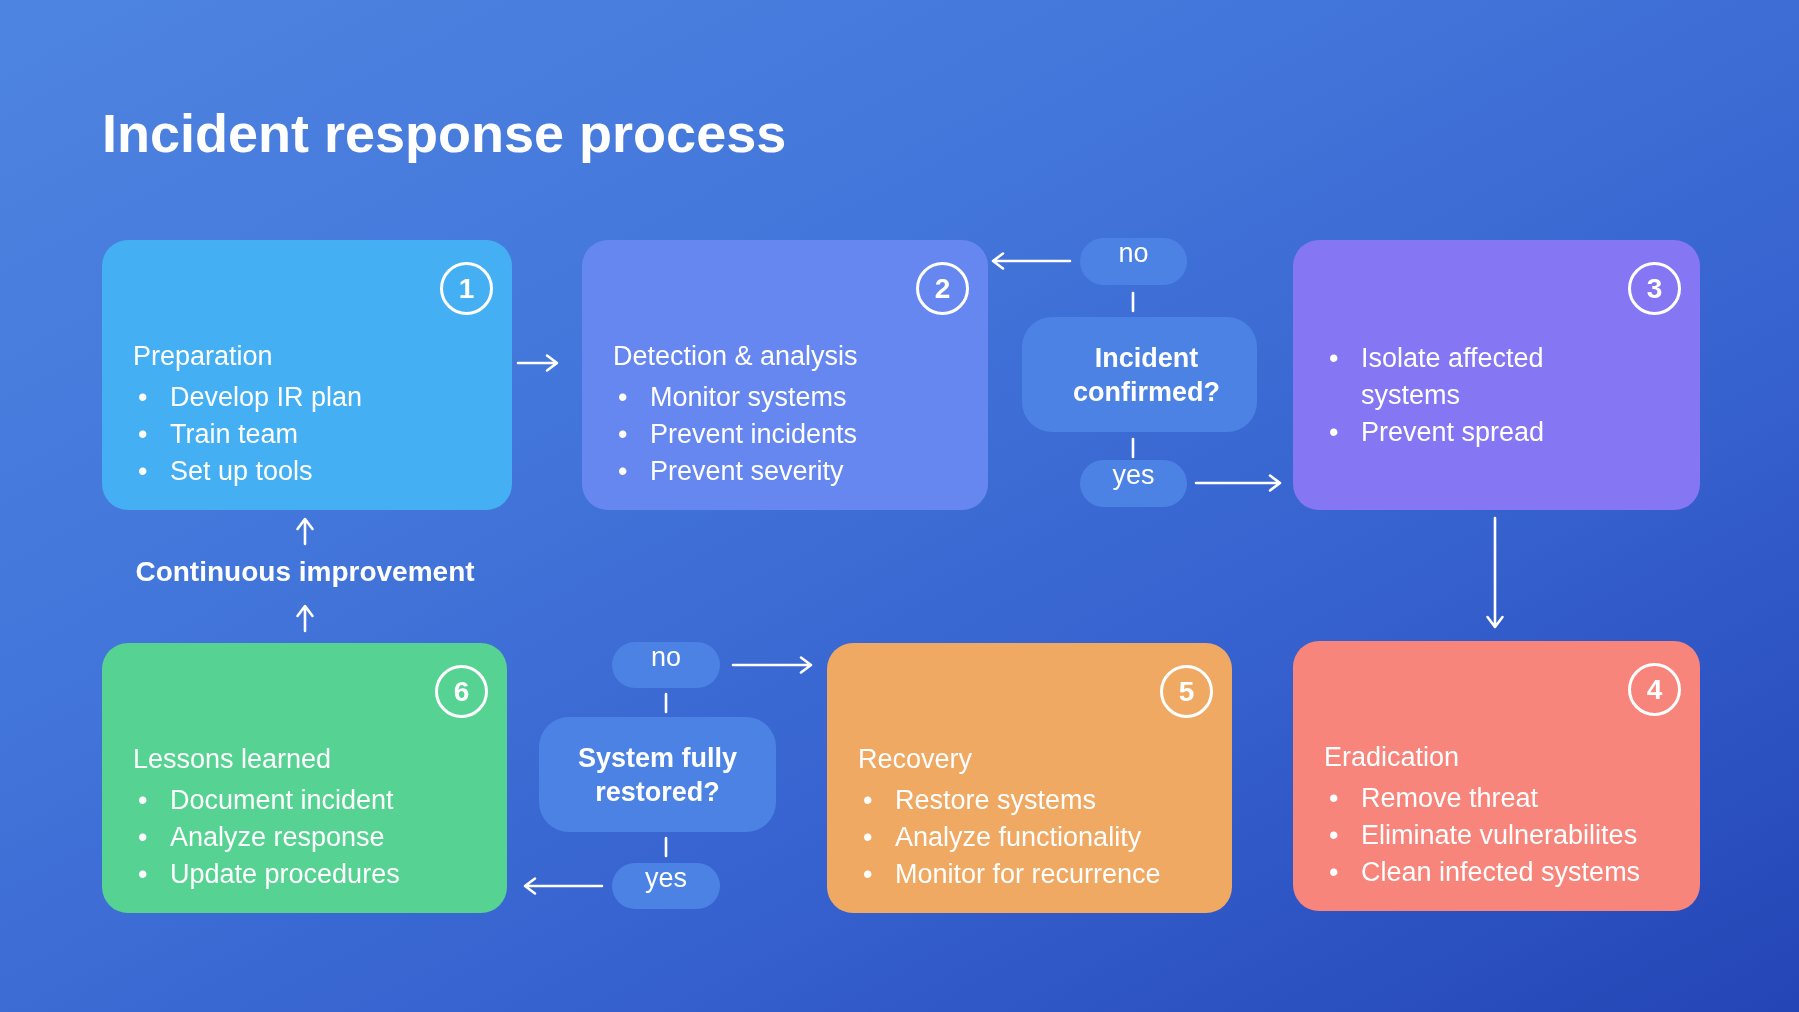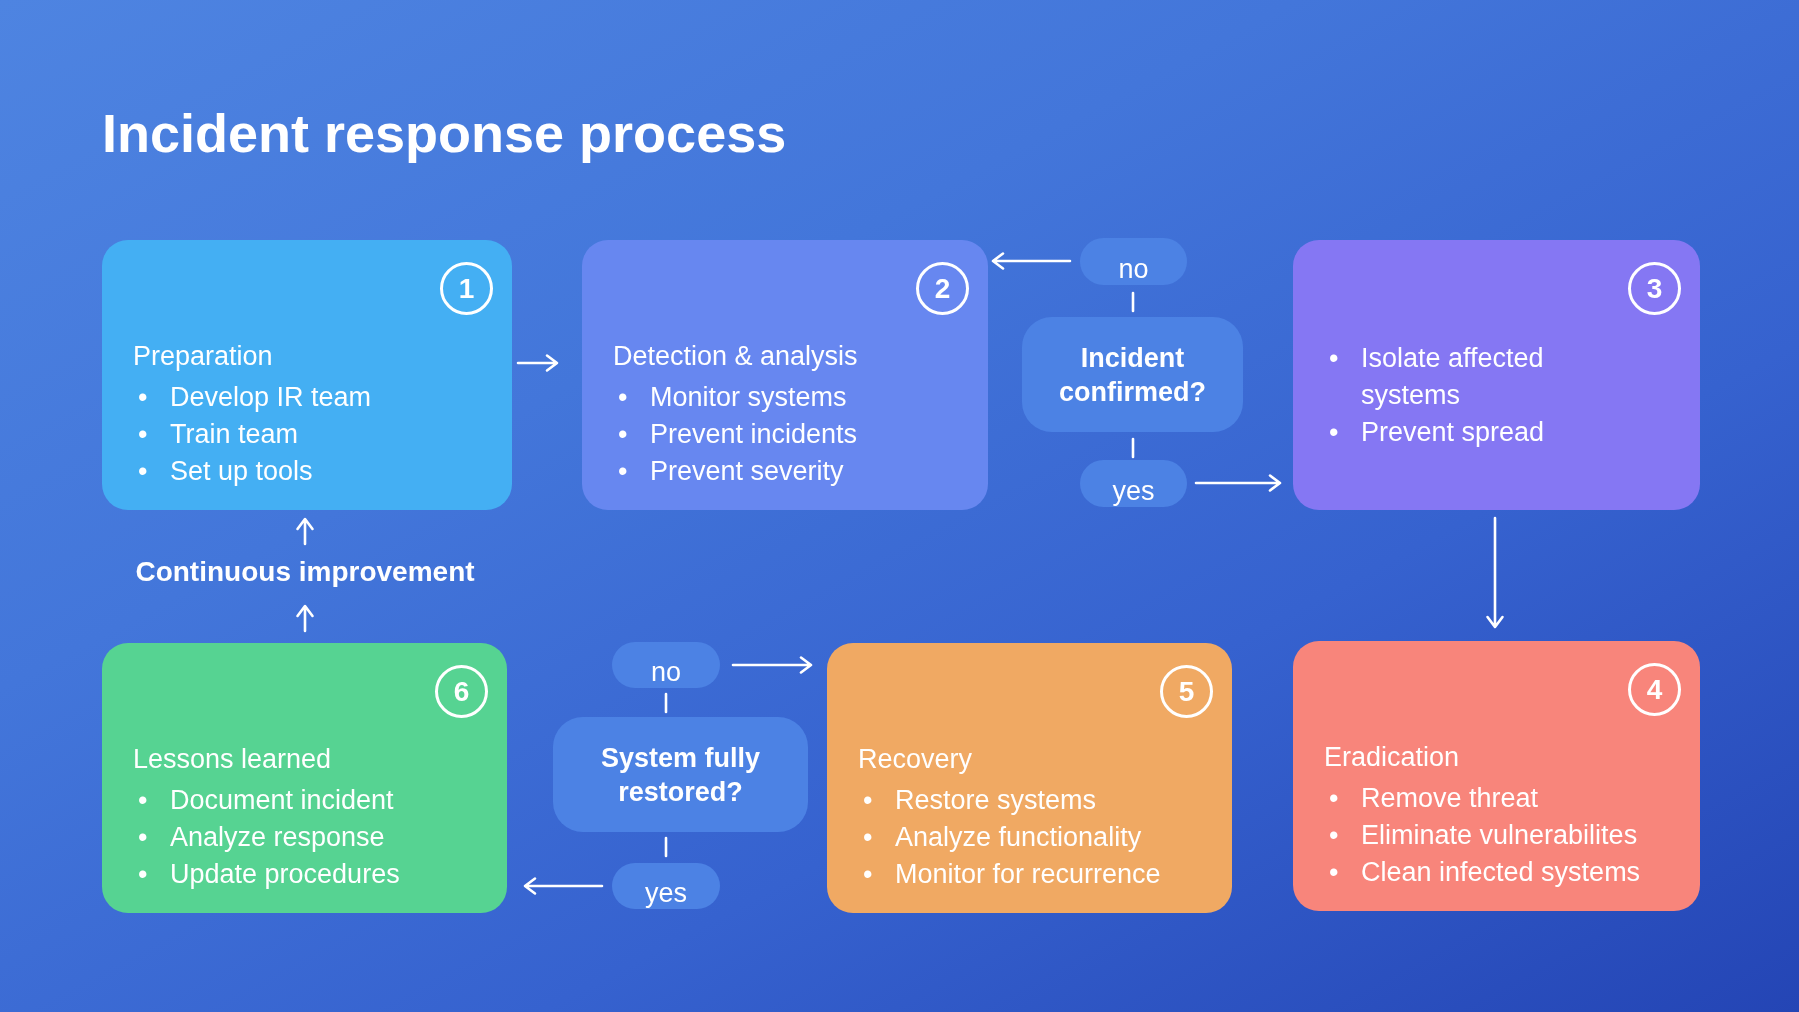--- a/index.html
+++ b/index.html
@@ -22,21 +22,21 @@
   .bullets{list-style:none;margin:0;padding:0;font-size:27px;font-weight:400;}
   .bullets li{display:flex;line-height:37px;}
   .dot{flex:0 0 32px;padding-left:5px;}
   .decision{
     position:absolute;border-radius:30px;
     display:flex;align-items:center;justify-content:center;text-align:center;
     font-size:27px;font-weight:700;line-height:34px;
   }
   .pill{
     position:absolute;border-radius:24px;
-    display:flex;align-items:flex-end;justify-content:center;
+    display:flex;align-items:flex-start;justify-content:center;
     font-size:27px;font-weight:400;
   }
   .loop-label{position:absolute;left:110px;top:556px;width:390px;text-align:center;font-size:28px;font-weight:700;}
   .connectors{position:absolute;left:0;top:0;width:1799px;height:1012px;pointer-events:none;}
 </style>
 </head>
 <body>
 
 <div class="canvas">
 
@@ -44,21 +44,21 @@
 
   <div class="card" style="left: 102px; top: 240px; width: 410px; height: 270px; background-color: rgb(68, 175, 243);">
     <div class="badge">
       <span>1</span>
     </div>
     <div class="card-content">
       <div class="card-title">Preparation</div>
       <ul class="bullets">
         <li>
             <span class="dot">•</span>
-            <span>Develop IR team</span>
+            <span>Develop IR plan</span>
           </li>
         <li>
             <span class="dot">•</span>
             <span>Train team</span>
           </li>
         <li>
             <span class="dot">•</span>
             <span>Set up tools</span>
           </li>
       </ul>
@@ -171,31 +171,31 @@
             <span class="dot">•</span>
             <span>Update procedures</span>
           </li>
       </ul>
     </div>
   </div>
 
   <div class="pill" style="left: 1080px; top: 238px; width: 107px; height: 47px; background-color: rgb(76, 130, 228);">
     <span>no</span>
   </div>
-  <div class="decision" style="left: 1022px; top: 317px; width: 221px; height: 115px; background-color: rgb(76, 130, 228);">
+  <div class="decision" style="left: 1022px; top: 317px; width: 221px; height: 115px; background-color: rgb(76, 130, 228); padding-left: 14px;">
     <span>Incident confirmed?</span>
   </div>
   <div class="pill" style="left: 1080px; top: 460px; width: 107px; height: 47px; background-color: rgb(76, 130, 228);">
     <span>yes</span>
   </div>
 
   <div class="pill" style="left: 612px; top: 642px; width: 108px; height: 46px; background-color: rgb(76, 130, 228);">
     <span>no</span>
   </div>
-  <div class="decision" style="left: 553px; top: 717px; width: 255px; height: 115px; background-color: rgb(76, 130, 228);">
+  <div class="decision" style="left: 539px; top: 717px; width: 237px; height: 115px; background-color: rgb(76, 130, 228);">
     <span>System fully restored?</span>
   </div>
   <div class="pill" style="left: 612px; top: 863px; width: 108px; height: 46px; background-color: rgb(76, 130, 228);">
     <span>yes</span>
   </div>
 
   <div class="loop-label">Continuous improvement</div>
 
   <svg class="connectors" viewBox="0 0 1799 1012" fill="none" stroke="#ffffff" stroke-width="2.6" stroke-linecap="round" stroke-linejoin="round">
     <path d="M518 363 H555 M547 355.5 L557 363 L547 370.5"></path>

